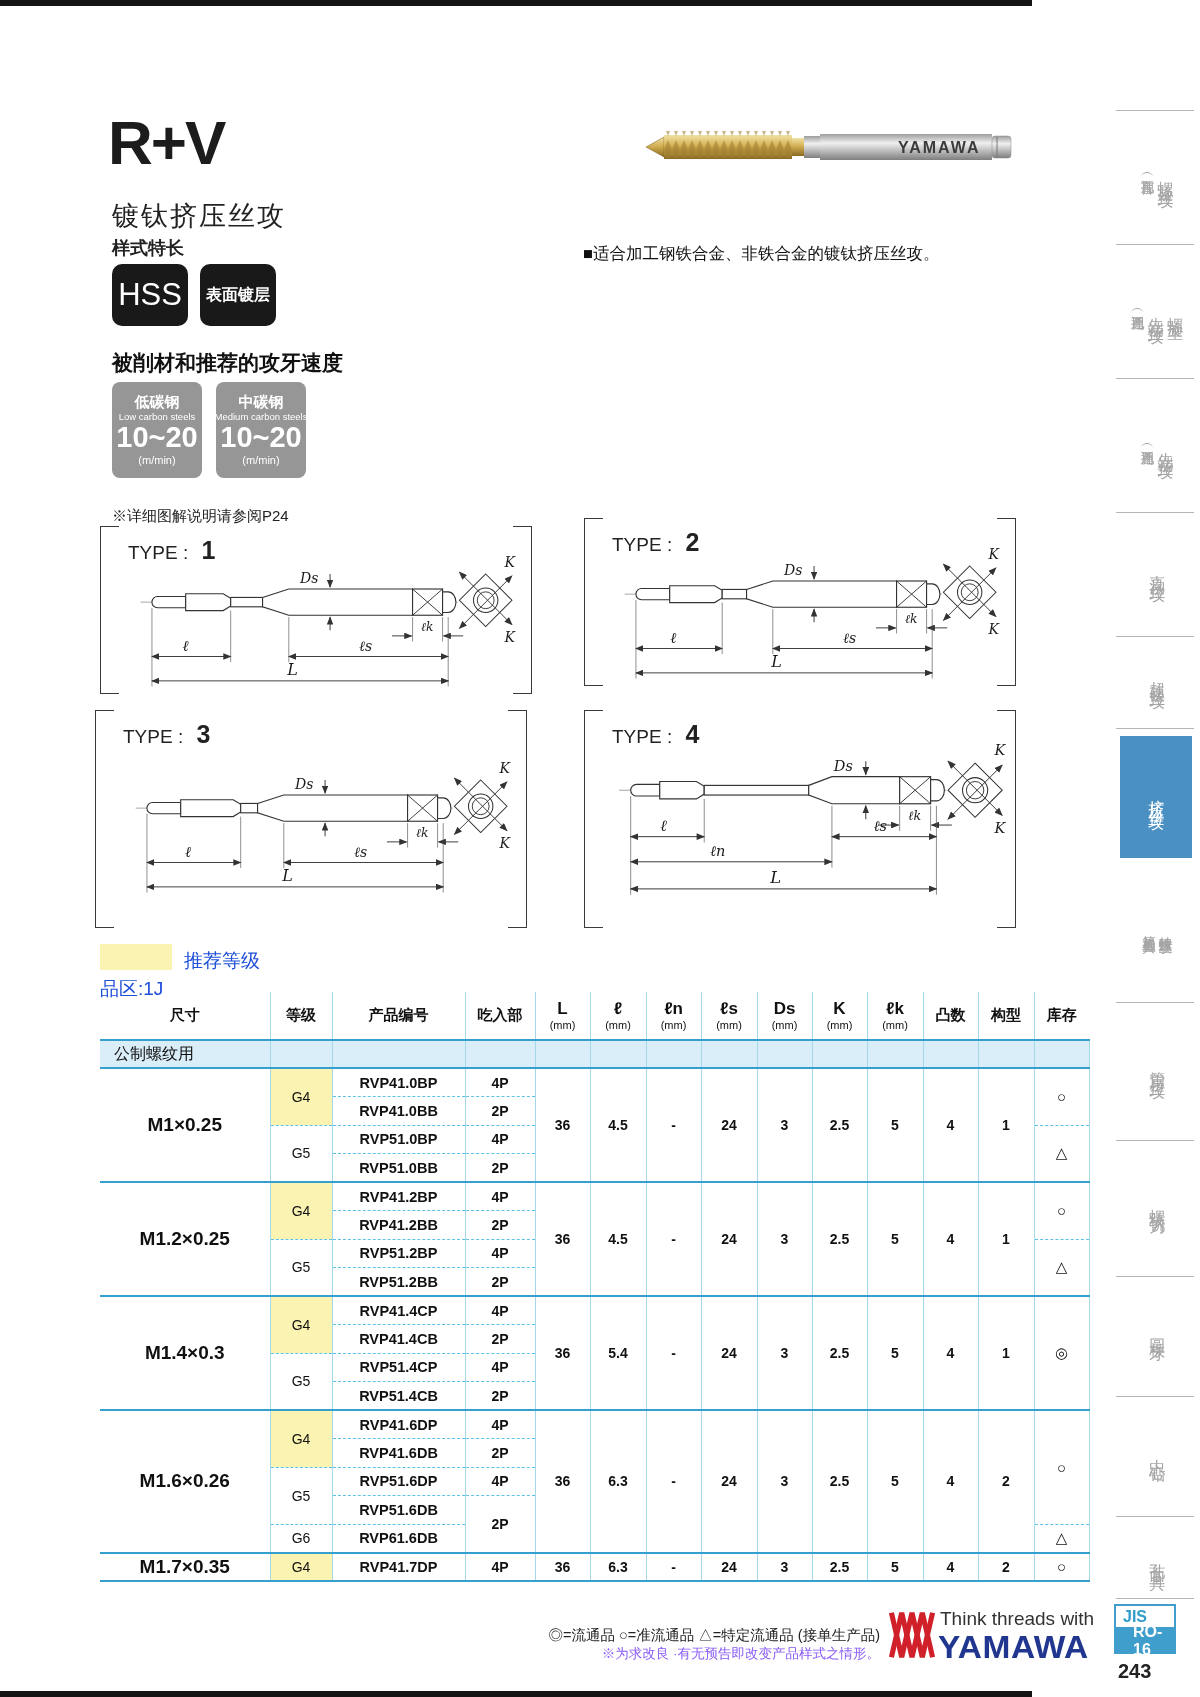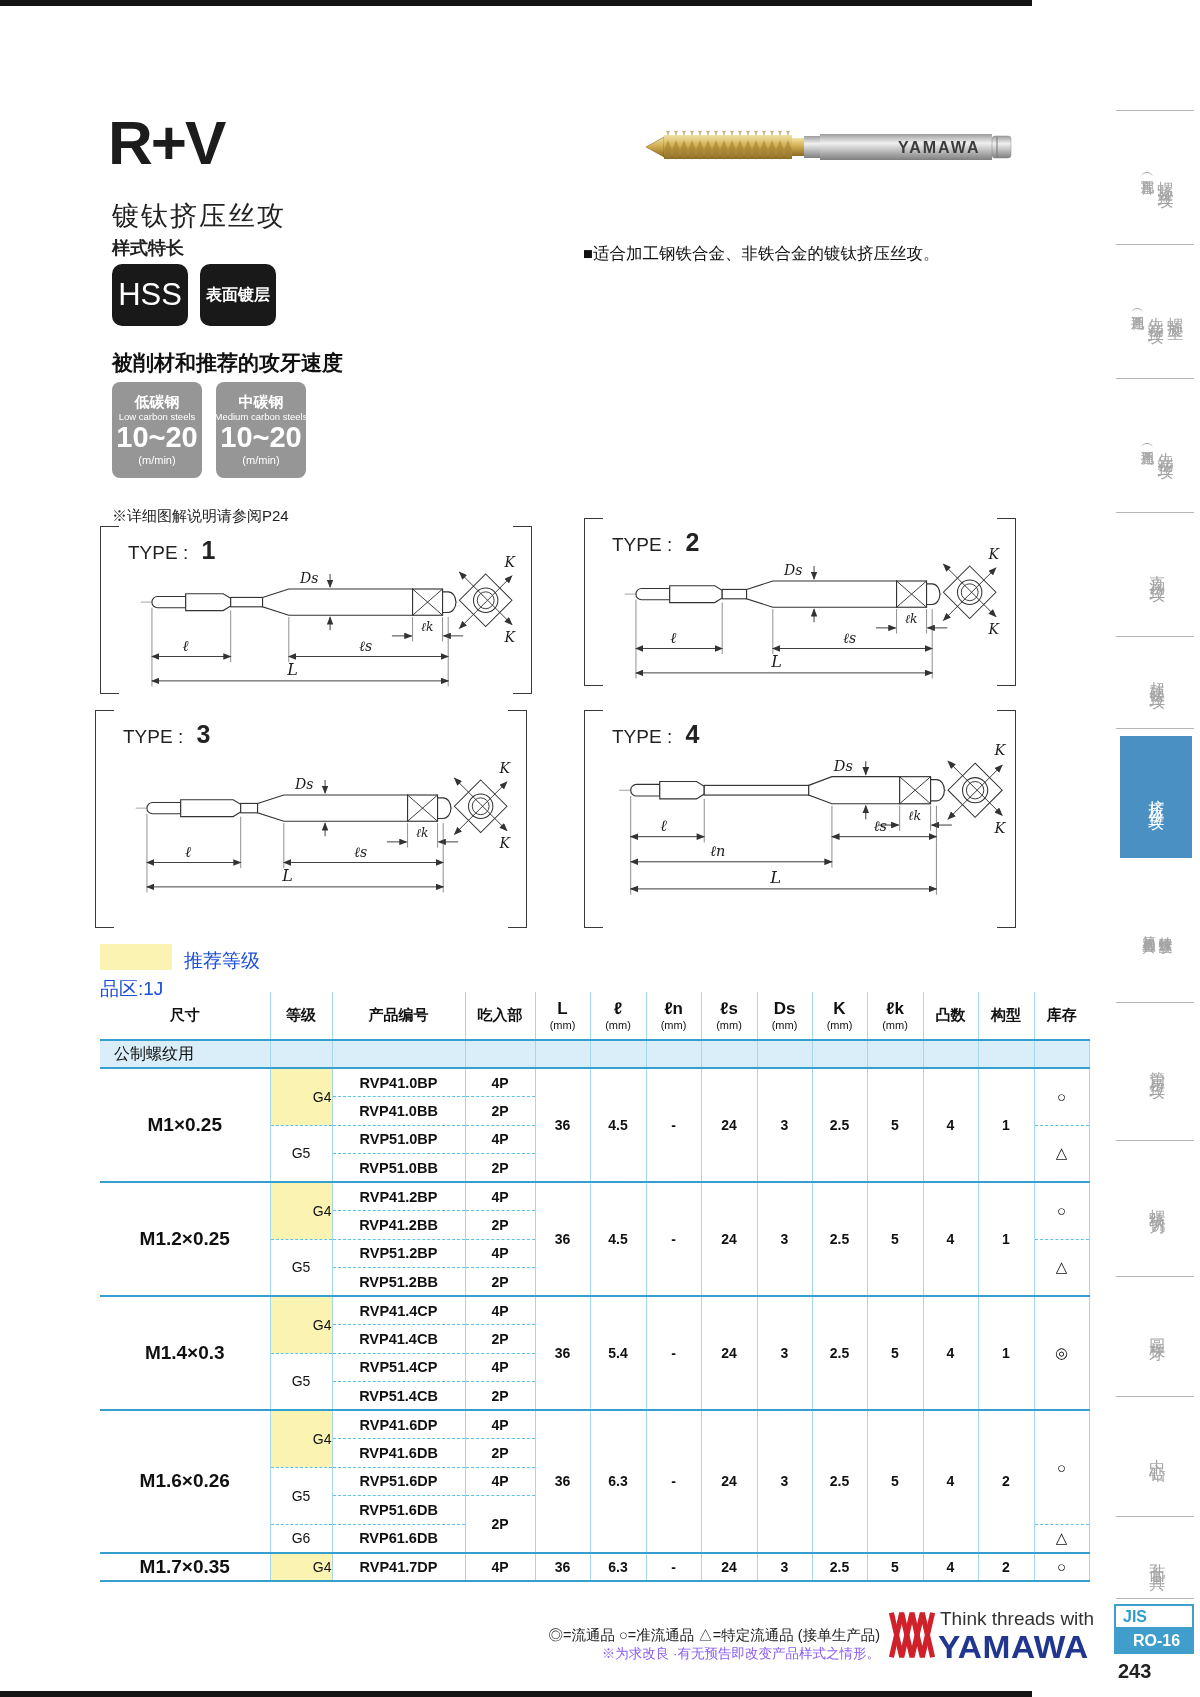--- a/index.html
+++ b/index.html
@@ -72,21 +72,21 @@
   .main-table .hu{font-size:11px;font-weight:normal;line-height:1.1;}
   .main-table tr.hrow{height:48px;}
   .main-table tr.hrow th{border-bottom:2px solid var(--bs);}
   .main-table tr.sec{height:28px;}
   .main-table tr.sec td{background:var(--secbg);border-bottom:2px solid var(--bs);
     font-size:16px;text-align:left;padding-left:14px;}
   .main-table tbody tr{height:28.5px;}
   .main-table tr.bs td{border-top:2px solid var(--bs);}
   .main-table tr.last td{border-bottom:2px solid var(--bs);}
   .main-table td.dash{border-top:1px dashed var(--bd);}
-  .main-table td.yel{background:var(--yellow);text-align:right;}
+  .main-table td.yel{background:var(--yellow);}
   .main-table td.size{font-size:19px;font-weight:bold;}
   .main-table td.grade{font-size:14px;}
   .main-table td.code{font-size:14.5px;font-weight:bold;}
   .main-table td.cham{font-size:14px;font-weight:bold;}
   .main-table td.num{font-size:14px;font-weight:bold;}
   .main-table td.stock{font-size:15px;border-right:1px solid var(--bl);}
 
   
   .stab{position:absolute;display:flex;justify-content:center;align-items:center;}
   .vtab{writing-mode:vertical-rl;text-orientation:mixed;}
@@ -94,21 +94,21 @@
   .vcol.sub{font-size:13.5px;letter-spacing:1px;}
   .stab.active{background:var(--sideactive);}
   .stab.active .vcol{color:#fff;letter-spacing:5px;}
   .side-sep{position:absolute;left:1116px;width:78px;border-top:1px solid #b5b5b5;}
 
   
   .fleg{font-size:14.5px;color:#222;text-align:right;}
   .fnote{font-size:13.5px;color:#8b5cf6;text-align:right;}
   .tagline{font-size:19px;color:#333;}
   .brand{font-size:31px;font-weight:bold;color:#20368f;letter-spacing:0.5px;transform:scaleX(1.08);transform-origin:left;}
-  .jisbox{width:80px;}
+  .jisbox{width:62px;}
   .jisrow{height:25px;border:2px solid #3f9ecb;background:#fff;color:#2f9cc9;
     font-weight:bold;font-size:16px;display:flex;align-items:center;padding-left:7px;}
   .rorow{height:25px;border:2px solid #3f9ecb;border-top:none;background:#3f9ecb;color:#fff;
     font-weight:bold;font-size:16px;display:flex;align-items:center;padding-left:17px;}
   .pagenum{font-size:20px;font-weight:bold;color:#222;}
 </style>
 </head>
 <body>
 
 <svg width="0" height="0" style="position:absolute">

